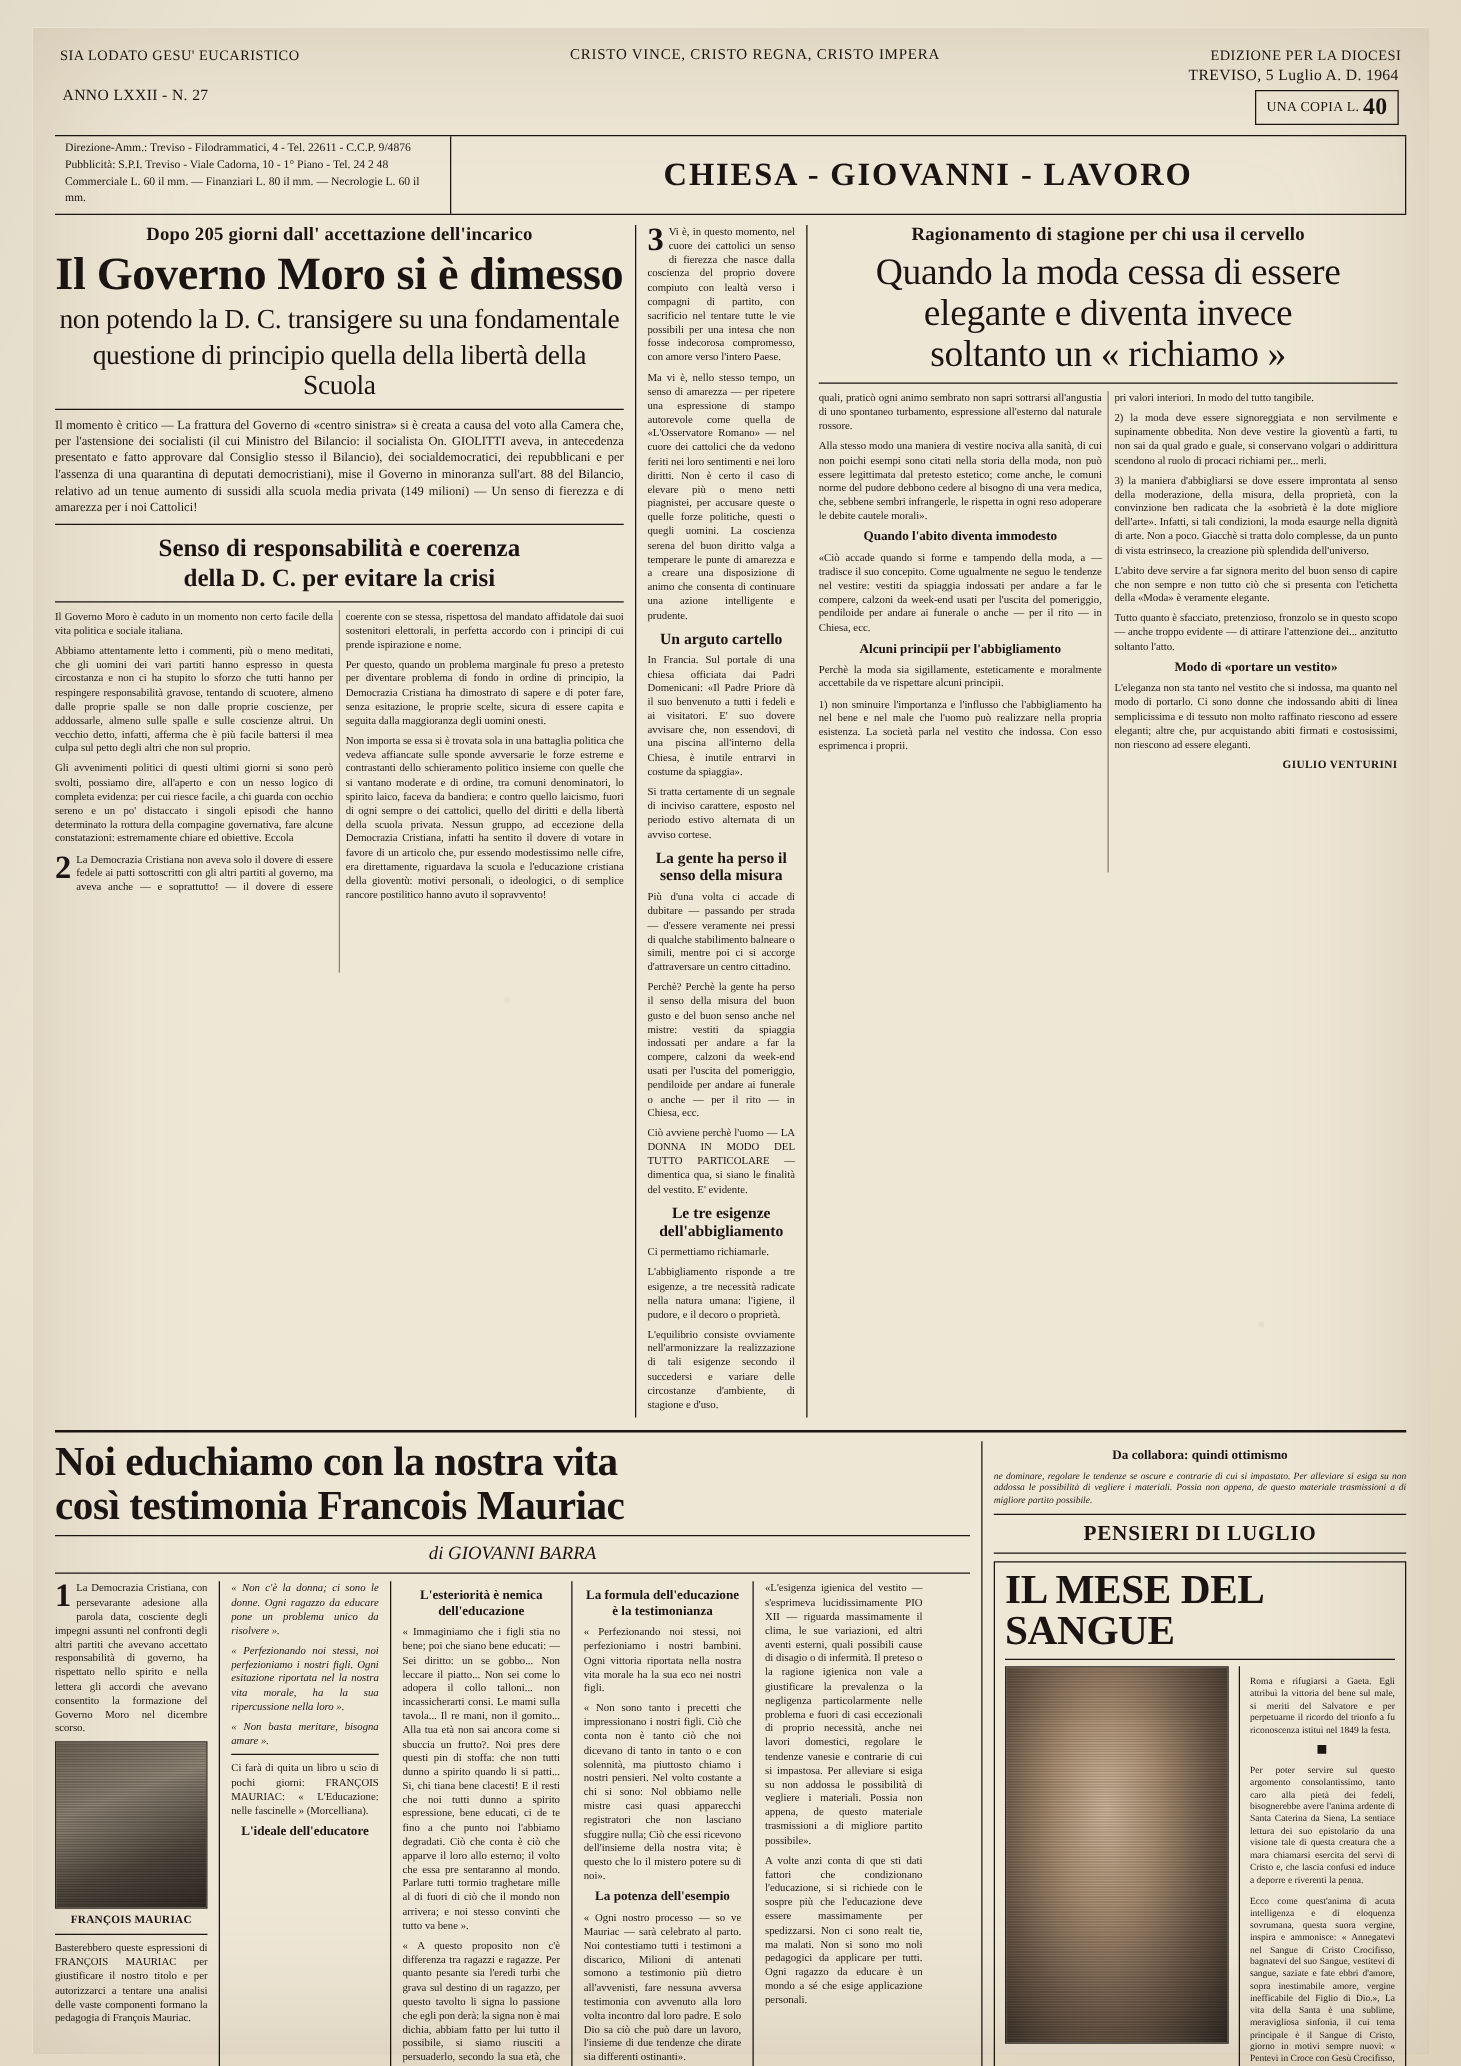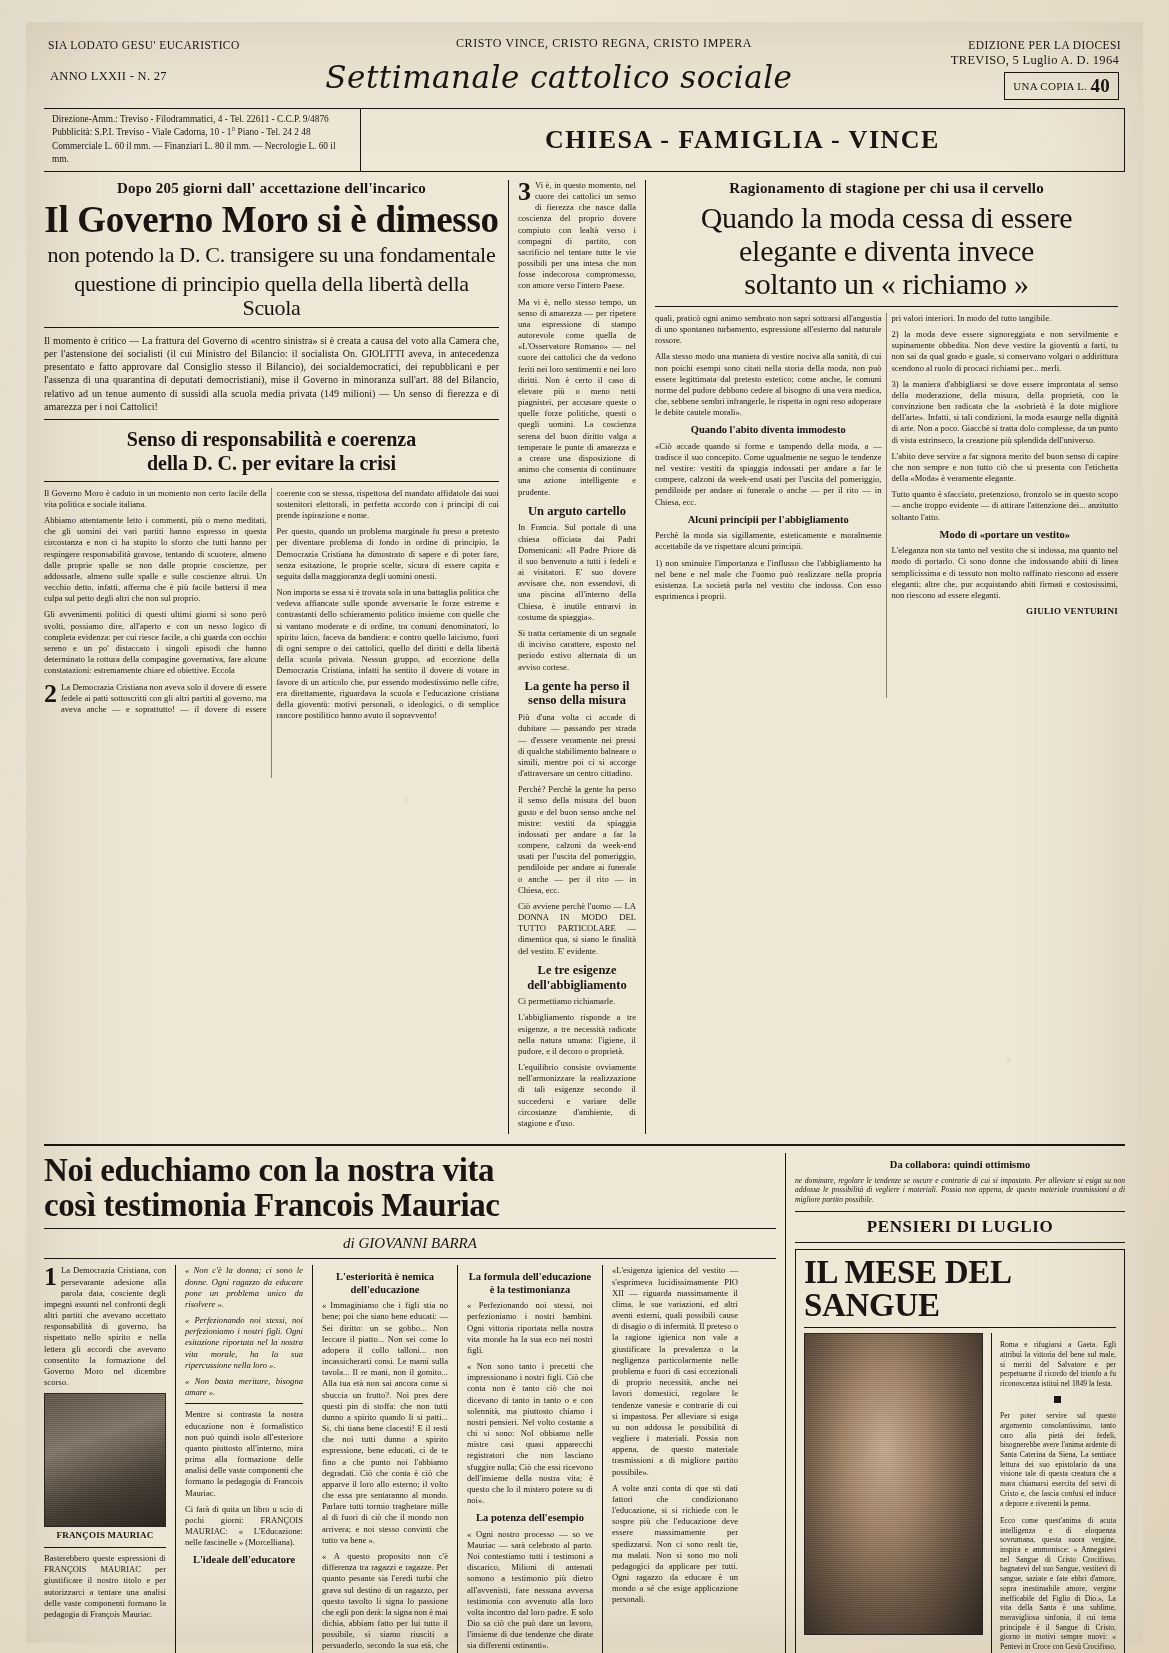--- a/index.html
+++ b/index.html
@@ -172,36 +172,35 @@
 
   <div class="top-line">
     <span>SIA LODATO GESU' EUCARISTICO</span>
     <span class="mid">CRISTO VINCE, CRISTO REGNA, CRISTO IMPERA</span>
     <span>EDIZIONE PER LA DIOCESI</span>
   </div>
 
 
   <div class="sub-row">
     <div class="left">ANNO LXXII - N. 27</div>
-    <div class="tagline">Settimanale cattolico sociale</div>
     <div class="right">
       <div>TREVISO, 5 Luglio A. D. 1964</div>
       <div class="price-box">
         <span>UNA COPIA L.</span><b>40</b>
       </div>
     </div>
   </div>
 
   <div class="infobar">
     <div class="cell left">
       <div>Direzione-Amm.: Treviso - Filodrammatici, 4 - Tel. 22611 - C.C.P. 9/4876</div>
       <div>Pubblicità: S.P.I. Treviso - Viale Cadorna, 10 - 1° Piano - Tel. 24 2 48</div>
       <div>Commerciale L. 60 il mm. — Finanziari L. 80 il mm. — Necrologie L. 60 il mm.</div>
     </div>
-    <div class="cell center">CHIESA - FAMIGLIA - VINCE</div>
+    <div class="cell center">CHIESA - GIOVANNI - LAVORO</div>
   </div>
 
   <div class="band">
 
     <div style="width:455px;">
       <div class="kicker">Dopo 205 giorni dall' accettazione dell'incarico</div>
       <div class="headline h-main">Il Governo Moro si è dimesso</div>
       <div class="headline h-sub">non potendo la D. C. transigere su una fondamentale</div>
       <div class="headline h-sub">questione di principio quella della libertà della Scuola</div>
       <hr class="hr-thin">
@@ -287,21 +286,20 @@
 
           </div>
 
           <div class="rule-v" style="margin:0;"></div>
 
           <div style="width:118px;" class="body-text">
             <p class="italicblock">« Non c'è la donna; ci sono le donne. Ogni ragazzo da educare pone un problema unico da risolvere ».</p>
             <p class="italicblock">« Perfezionando noi stessi, noi perfezioniamo i nostri figli. Ogni esitazione riportata nel la nostra vita morale, ha la sua ripercussione nella loro ».</p>
             <p class="italicblock">« Non basta meritare, bisogna amare ».</p>
             <hr class="fine-rule">
-            <p>Mentre si contrasta la nostra educazione non è formalistico non può quindi isolo all'esteriore quanto piuttosto all'interno, mira prima alla formazione delle analisi delle vaste componenti che formano la pedagogia di Francois Mauriac.</p>
             <p>Ci farà di quita un libro u scio di pochi giorni: FRANÇOIS MAURIAC: « L'Educazione: nelle fascinelle » (Morcelliana).</p>
             <div class="mini-h sm">L'ideale dell'educatore</div>
 
           </div>
 
           <div class="rule-v" style="margin:0;"></div>
 
           <div style="width:126px;" class="body-text">
             <div class="mini-h sm">L'esteriorità è nemica dell'educazione</div>
             <p>« Immaginiamo che i figli stia no bene; poi che siano bene educati: — Sei diritto: un se gobbo... Non leccare il piatto... Non sei come lo adopera il collo talloni... non incassicherarti consi. Le mami sulla tavola... Il re mani, non il gomito... Alla tua età non sai ancora come si sbuccia un frutto?. Noi pres dere questi pin di stoffa: che non tutti dunno a spirito quando li si patti... Si, chi tiana bene clacesti! E il resti che noi tutti dunno a spirito espressione, bene educati, ci de te fino a che punto noi l'abbiamo degradati. Ciò che conta è ciò che apparve il loro allo esterno; il volto che essa pre sentaranno al mondo. Parlare tutti tormio traghetare mille al di fuori di ciò che il mondo non arrivera; e noi stesso convinti che tutto va bene ».</p>

